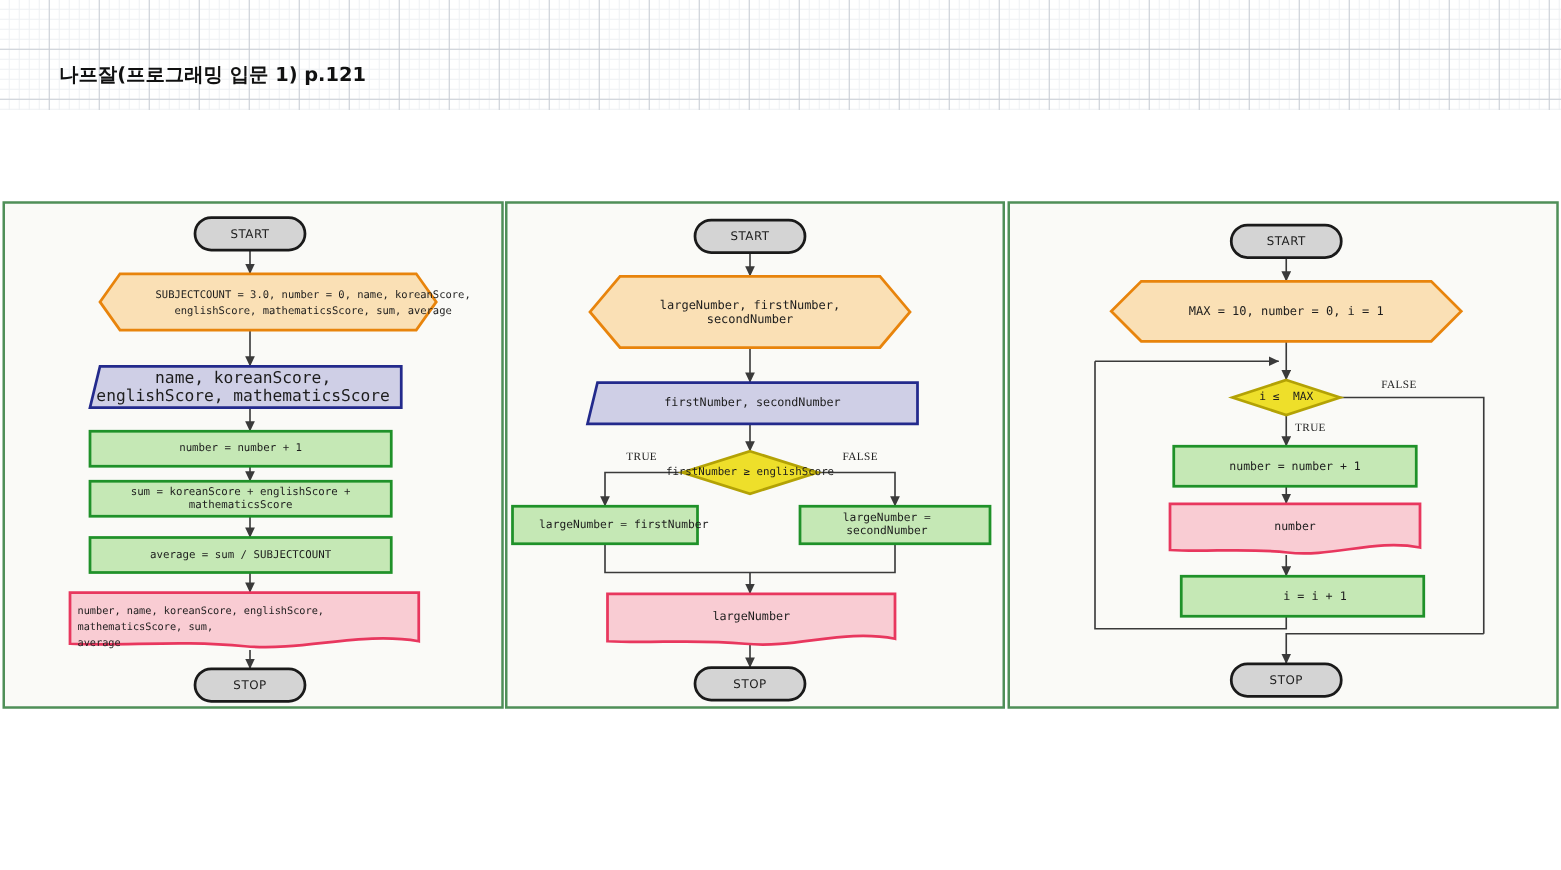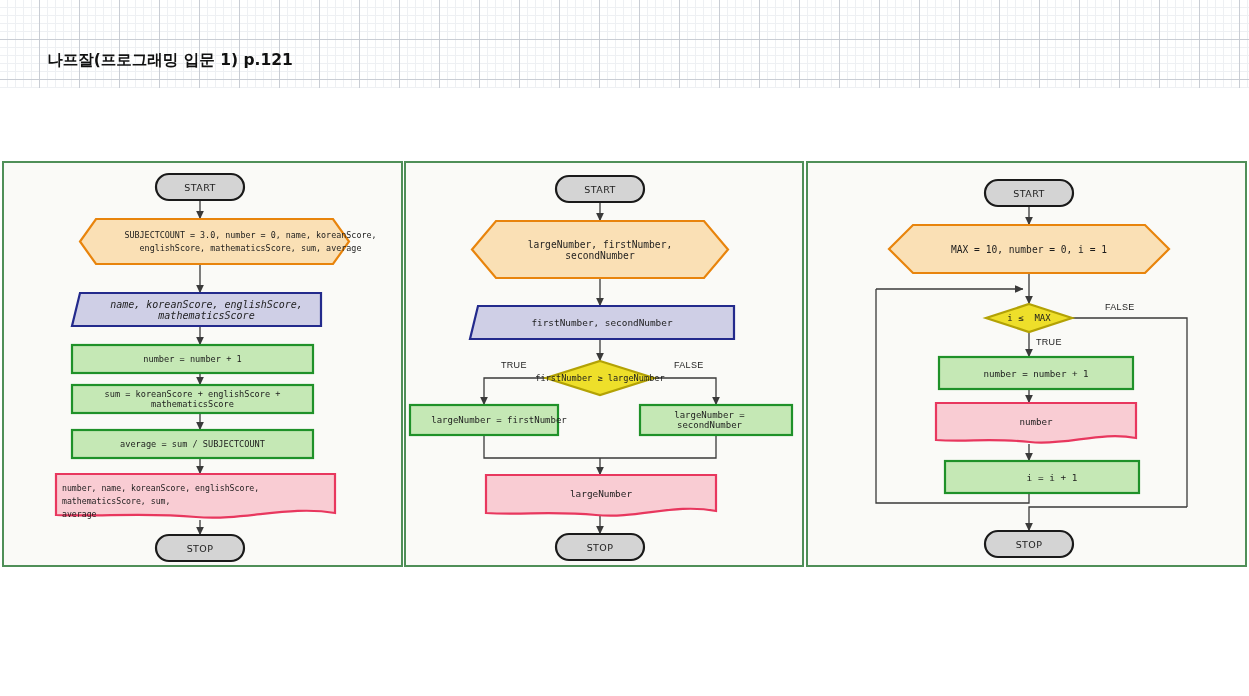--- a/index.html
+++ b/index.html
@@ -47,21 +47,21 @@
     font-family:"DejaVu Sans Mono","Liberation Mono",monospace;
     color:#1d1d1d;white-space:pre-wrap;pointer-events:none;
   }
   .ntext.ctr{justify-content:center;text-align:center;}
   .ntext.lft{justify-content:flex-start;text-align:left;}
   .term-label{
     font-family:"DejaVu Sans",sans-serif;font-size:9.5px;
     letter-spacing:.4px;color:#1d1d1d;
   }
   .edge-label{
-    position:absolute;font-family:Liberation Sans, sans-serif;
+    position:absolute;font-family:Liberation Serif, serif;
     font-size:9px;letter-spacing:.3px;color:#1d1d1d;
     pointer-events:none;white-space:nowrap;
   }
 </style>
 </head>
 <body>
 
 <div id="grid-band"></div>
 
 <div id="title-block">
@@ -98,21 +98,21 @@
       <rect x="68" y="267" width="241" height="28" fill="#c5e8b5" stroke="#1f9129" stroke-width="2.2"></rect>
 
       <path d="M52,311 L331,311 L331,350 C285,342 240,358 192,354 C140,349 96,354 52,352 Z" fill="#f9ccd3" stroke="#e8375e" stroke-width="2.2"></path>
 
       <rect x="152" y="372" width="88" height="26" rx="13" ry="13" fill="#d4d4d4" stroke="#1a1a1a" stroke-width="2.2"></rect>
     </svg>
 
     <div class="ntext ctr term-label" style="left:152px;top:11px;width:88px;height:26px;">START</div>
     <div class="ntext ctr" style="left:84px;top:56px;width:253px;height:45px;font-size:8.4px;line-height:13px;margin-left:36px;">SUBJECTCOUNT = 3.0, number = 0, name, koreanScore,
 englishScore, mathematicsScore, sum, average</div>
-    <div class="ntext ctr" style="left:81px;top:130px;width:243px;height:33px;font-size:10px;font-style:italic;">name, koreanScore, englishScore, mathematicsScore</div>
+    <div class="ntext ctr" style="left:69px;top:130px;width:243px;height:33px;font-size:13px;">name, koreanScore, englishScore, mathematicsScore</div>
     <div class="ntext ctr" style="left:68px;top:182px;width:241px;height:28px;font-size:8.6px;">number = number + 1</div>
     <div class="ntext ctr" style="left:68px;top:267px;width:241px;height:28px;font-size:8.6px;">average = sum / SUBJECTCOUNT</div>
     <div class="ntext ctr" style="left:68px;top:222px;width:241px;height:28px;font-size:8.6px;">sum = koreanScore + englishScore + mathematicsScore</div>
     <div class="ntext lft" style="left:58px;top:313px;width:275px;height:40px;font-size:8.2px;line-height:13px;align-items:flex-start;padding-top:6px;">number, name, koreanScore, englishScore, mathematicsScore, sum,
 average</div>
     <div class="ntext ctr term-label" style="left:152px;top:372px;width:88px;height:26px;">STOP</div>
   </div>
 </div>
 
 <div class="panel" id="panel-2">
@@ -147,21 +147,21 @@
       <rect x="234" y="242" width="152" height="30" fill="#c5e8b5" stroke="#1f9129" stroke-width="2.2"></rect>
 
       <path d="M80,312 L310,312 L310,348 C268,340 232,356 190,352 C148,348 116,352 80,350 Z" fill="#f9ccd3" stroke="#e8375e" stroke-width="2.2"></path>
 
       <rect x="150" y="371" width="88" height="26" rx="13" ry="13" fill="#d4d4d4" stroke="#1a1a1a" stroke-width="2.2"></rect>
     </svg>
 
     <div class="ntext ctr term-label" style="left:150px;top:13px;width:88px;height:26px;">START</div>
     <div class="ntext ctr" style="left:70px;top:143px;width:252px;height:33px;font-size:9.4px;">firstNumber, secondNumber</div>
     <div class="ntext ctr" style="left:86px;top:58px;width:216px;height:57px;font-size:9.6px;">largeNumber, firstNumber, secondNumber</div>
-    <div class="ntext ctr" style="left:118px;top:205px;width:152px;height:20px;font-size:8.6px;">firstNumber ≥ largeNumber</div>
+    <div class="ntext ctr" style="left:118px;top:205px;width:152px;height:20px;font-size:8.6px;">firstNumber ≥ englishScore</div>
     <div class="ntext ctr" style="left:4px;top:242px;width:148px;height:30px;font-size:9px;margin-left:15px;">largeNumber = firstNumber</div>
     <div class="ntext ctr" style="left:234px;top:242px;width:139px;height:30px;font-size:9px;">largeNumber = secondNumber</div>
     <div class="ntext ctr" style="left:80px;top:314px;width:230px;height:32px;font-size:9.4px;">largeNumber</div>
     <div class="ntext ctr term-label" style="left:150px;top:371px;width:88px;height:26px;">STOP</div>
 
     <div class="edge-label" style="left:95px;top:197px;">TRUE</div>
     <div class="edge-label" style="left:268px;top:197px;">FALSE</div>
   </div>
 </div>
 

